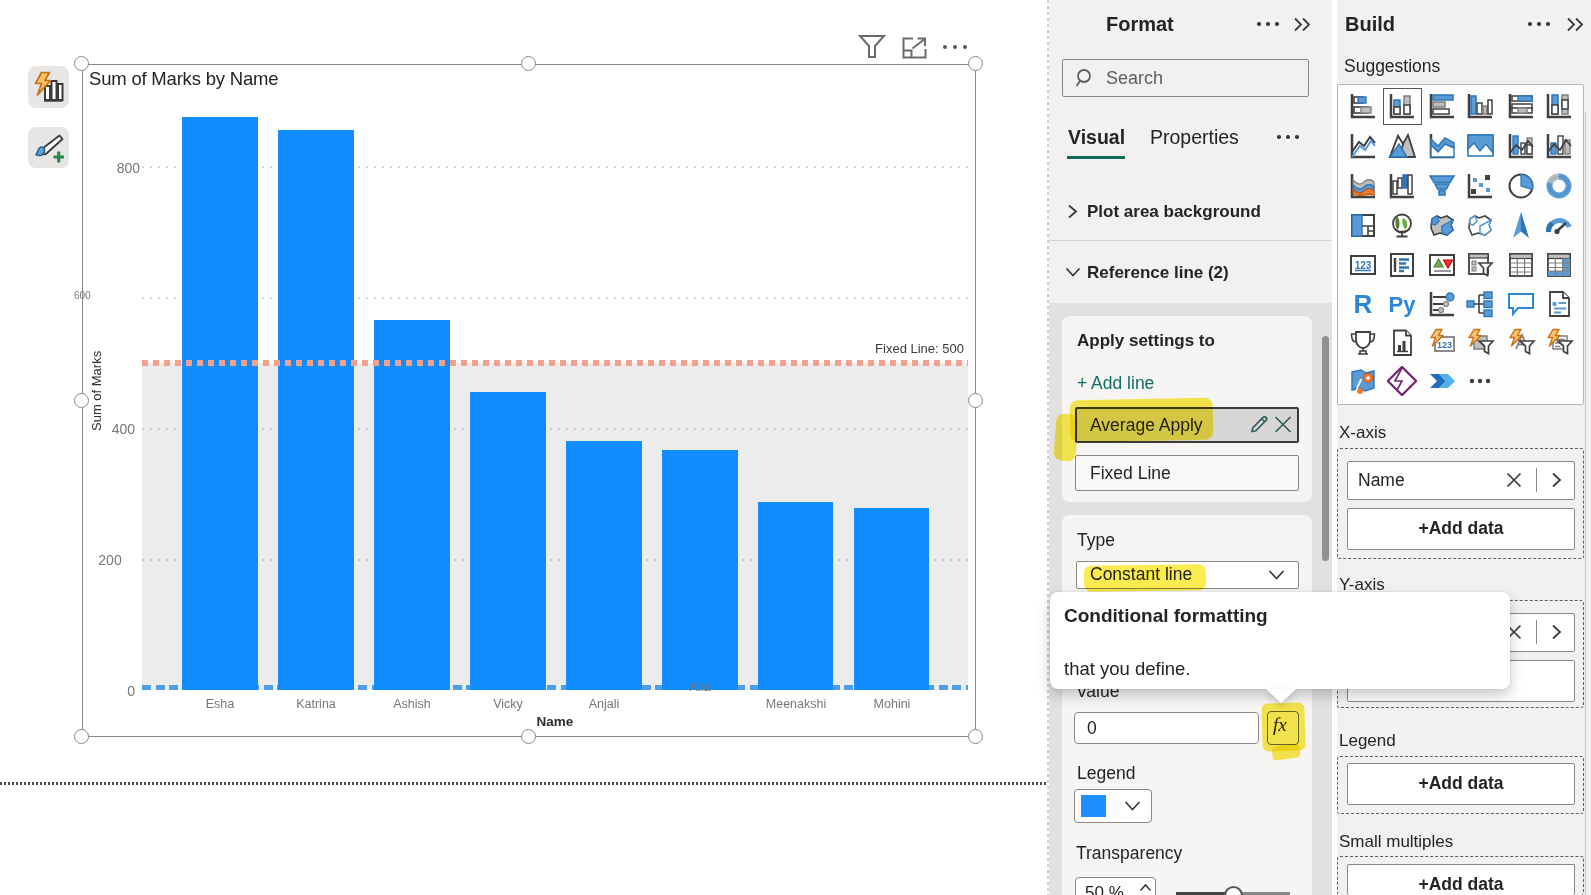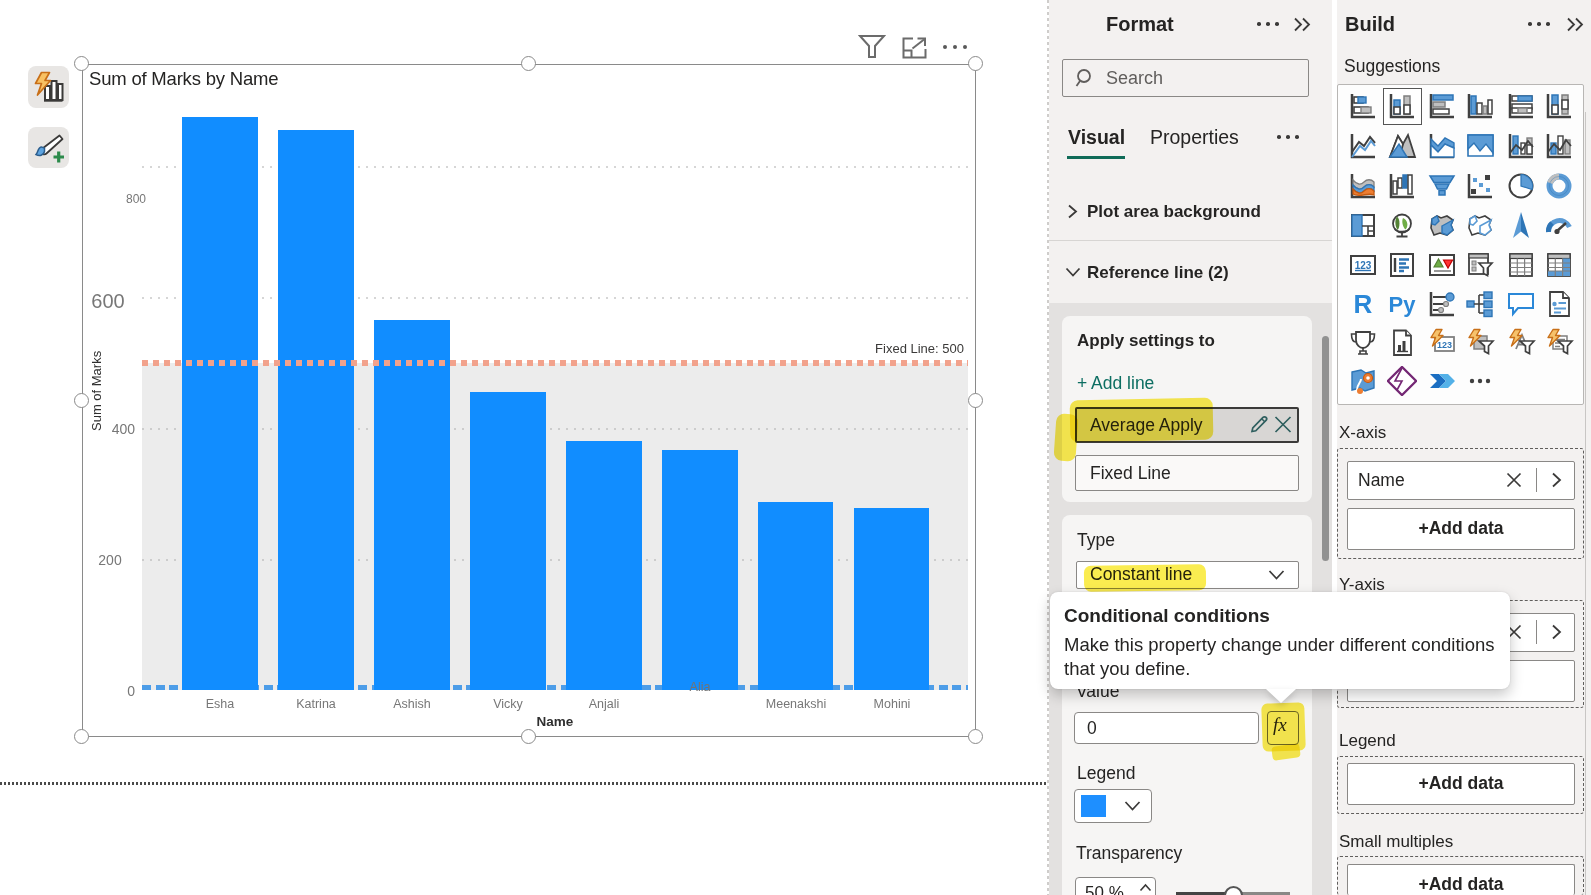--- a/index.html
+++ b/index.html
@@ -52,22 +52,22 @@
 
   <div class="abs" style="left:89px; top:68px; font-size:18.5px; letter-spacing:-0.2px; color:#252423;">Sum of Marks by Name</div>
 
   <div class="abs" style="left:142px; top:363px; width:826px; height:327px; background:#ececec;"></div>
 
   <div class="abs" style="left:142px; top:166px; width:826px; height:1.5px; background-image:repeating-linear-gradient(to right,#d6d6d6 0 2px,transparent 2px 8px);"></div>
   <div class="abs" style="left:142px; top:297px; width:826px; height:1.5px; background-image:repeating-linear-gradient(to right,#d6d6d6 0 2px,transparent 2px 8px);"></div>
   <div class="abs" style="left:142px; top:428px; width:826px; height:1.5px; background-image:repeating-linear-gradient(to right,#cccccc 0 2px,transparent 2px 8px);"></div>
   <div class="abs" style="left:142px; top:559px; width:826px; height:1.5px; background-image:repeating-linear-gradient(to right,#cccccc 0 2px,transparent 2px 8px);"></div>
 
-  <div class="abs" style="left:96px; top:160px; width:50px; text-align:right; font-size:12px; color:#777;margin-top:32px;">800</div>
-  <div class="abs" style="left:83px; top:290px; width:50px; text-align:center; font-size:20px; color:#777;">600</div>
+  <div class="abs" style="left:90px; top:160px; width:50px; text-align:right; font-size:14px; color:#777;">800</div>
+  <div class="abs" style="left:74px; top:290px; width:50px; text-align:left; font-size:10px; color:#777;">600</div>
   <div class="abs" style="left:85px; top:421px; width:50px; text-align:right; font-size:14px; color:#777;">400</div>
   <div class="abs" style="left:85px; top:552px; width:50px; text-align:center; font-size:14px; color:#777;">200</div>
   <div class="abs" style="left:85px; top:683px; width:50px; text-align:right; font-size:14px; color:#777;">0</div>
 
   <div class="abs" style="left:89px; top:390px; transform:rotate(-90deg); transform-origin:left top; font-size:13px; color:#2f2f2f; white-space:nowrap; margin-left:0;"><span style="position:relative; left:-41px; top:0;">Sum of Marks</span></div>
 
   <div class="abs" style="left:142px; top:685px; width:826px; height:4.5px; background-image:repeating-linear-gradient(to right,#4D9DE8 0 9px,transparent 9px 13.5px);"></div>
 
   <div class="abs" style="left:182px; top:117px; width:76px; height:573px; background:#118DFF;"></div>
   <div class="abs" style="left:278px; top:130px; width:76px; height:560px; background:#118DFF;"></div>
@@ -513,17 +513,16 @@
   <div class="abs" style="left:1347px; top:763px; width:228px; height:42px; background:#fff; border:1px solid #8a8886; border-radius:2px;"></div>
   <div class="abs" style="left:1347px; top:773px; width:228px; text-align:center; font-size:17.5px; font-weight:bold; color:#252423;">+Add data</div>
 
   <div class="abs" style="left:1339px; top:832px; font-size:17px; color:#252423;">Small multiples</div>
   <div class="abs" style="left:1337px; top:856px; width:247px; height:39px; border:1px dashed #605e5c; border-radius:3px; border-bottom:none;"></div>
   <div class="abs" style="left:1347px; top:864px; width:228px; height:31px; background:#fff; border:1px solid #8a8886; border-bottom:none; border-radius:2px;"></div>
   <div class="abs" style="left:1347px; top:874px; width:228px; text-align:center; font-size:17.5px; font-weight:bold; color:#252423;">+Add data</div>
 
   <div class="abs" style="left:1050px; top:592px; width:460px; height:97px; background:#fff; border-radius:8px; box-shadow:0 6px 14px rgba(0,0,0,0.22), 0 0 2px rgba(0,0,0,0.12);"></div>
   <div class="abs" style="left:1266px; top:689px; width:0; height:0; border-left:15px solid transparent; border-right:15px solid transparent; border-top:14px solid #fff; filter:drop-shadow(0 3px 3px rgba(0,0,0,0.18));"></div>
-  <div class="abs" style="left:1064px; top:605px; font-size:19px; font-weight:bold; color:#252423;">Conditional conditions</div>
-  <div class="abs" style="left:1064px; top:634px; font-size:18.5px; color:#252423;">Make this property change under different conditions</div>
+  <div class="abs" style="left:1064px; top:605px; font-size:19px; font-weight:bold; color:#252423;">Conditional formatting</div>
   <div class="abs" style="left:1064px; top:658px; font-size:18.5px; color:#252423;">that you define.</div>
 
 </div>
 
 </body></html>

